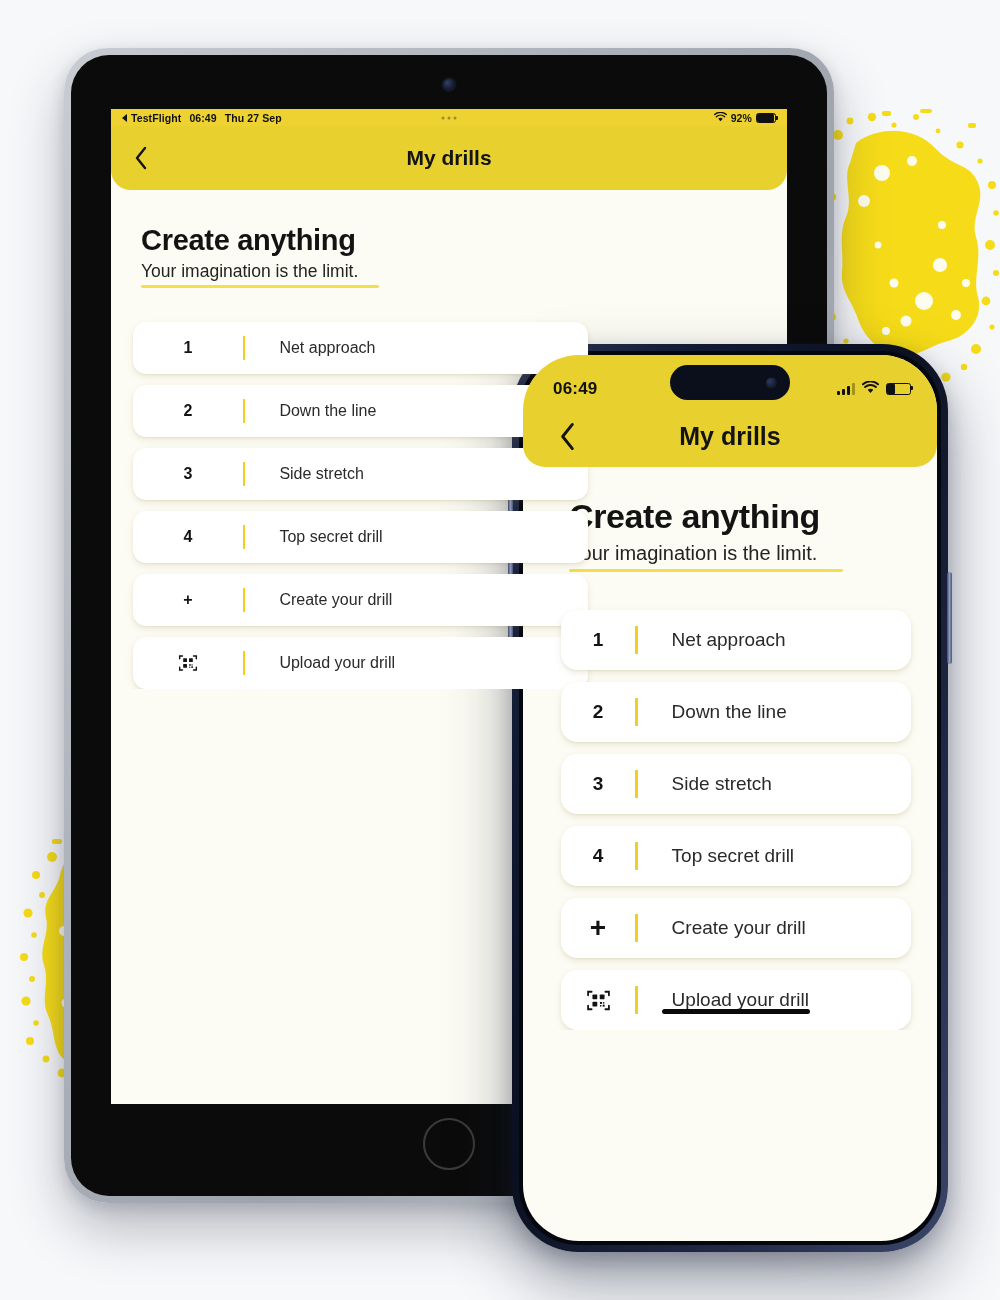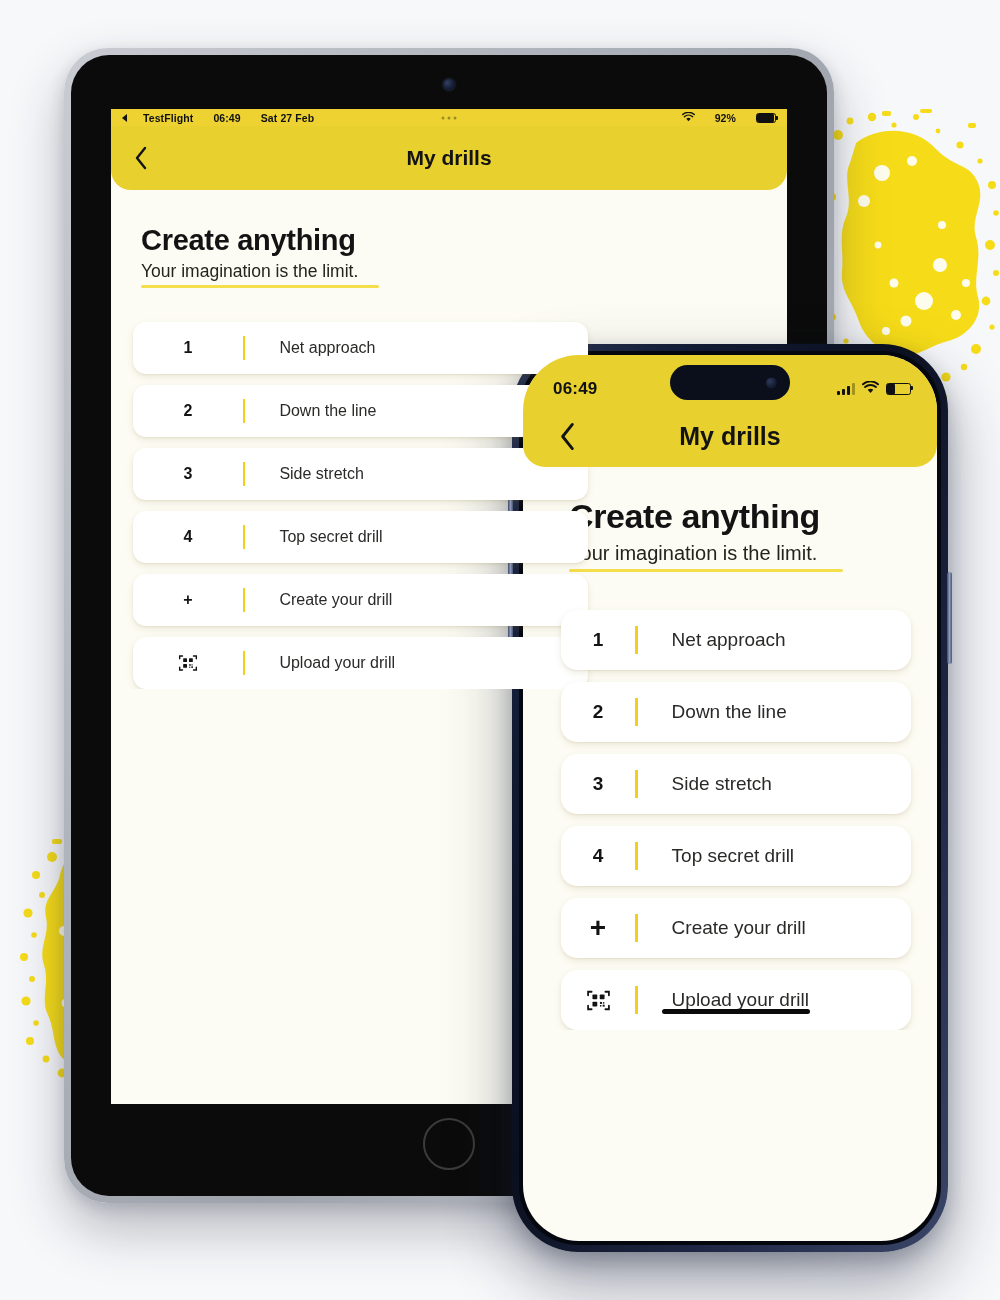--- a/index.html
+++ b/index.html
@@ -76,28 +76,28 @@
   .statusbar {
     display:flex; align-items:center;
     font-weight:bold; color:#111;
     position:relative; z-index:4;
   }
   
   .sb-tablet {
     height:17px; background:#edd231; padding:0 11px;
     font-size:10.5px; letter-spacing:.1px;
   }
-  .sb-tablet .left { display:flex; align-items:center; gap:20px; }
+  .sb-tablet .left { display:flex; align-items:center; gap:8px; }
   .sb-tablet .tri {
     width:0;height:0;border-top:4px solid transparent;border-bottom:4px solid transparent;
     border-right:5px solid #111; margin-right:-4px;
   }
   .sb-tablet .mid { position:absolute; left:50%; top:50%; transform:translate(-50%,-50%); display:flex; gap:3px; }
   .sb-tablet .mid i { width:3px;height:3px;border-radius:50%;background:#9c8d22; display:block; }
-  .sb-tablet .right { margin-left:auto; display:flex; align-items:center; gap:20px; }
+  .sb-tablet .right { margin-left:auto; display:flex; align-items:center; gap:4px; }
 
   .batt { width:20px;height:10px;border:1.4px solid #111;border-radius:2.6px;position:relative;display:inline-block; }
   .batt::after{content:"";position:absolute;right:-3.4px;top:2.6px;width:2px;height:4px;background:#111;border-radius:0 1px 1px 0;}
   .batt > b{display:block;height:100%;background:#111;border-radius:1px;}
 
   
   .sb-phone {
     height:50px; background:#e8d02e; padding:0 26px 0 30px;
     font-size:17px; letter-spacing:.2px; align-items:flex-end; padding-bottom:6px;
   }
@@ -305,21 +305,21 @@
       <div class="tablet-cam"></div>
       <div class="tablet-home"></div>
 
       <div class="tablet-screen">
 
         <div class="statusbar sb-tablet">
           <span class="left">
             <span class="tri"></span>
             <span>TestFlight</span>
             <span>06:49</span>
-            <span>Sat 27 Feb</span>
+            <span>Thu 27 Sep</span>
           </span>
           <span class="mid">
               <i></i>
               <i></i>
               <i></i>
             </span>
           <span class="right">
             <span>
               <svg width="13" height="10" viewBox="0 0 16 12" aria-hidden="true">
                 <path d="M8 11.2 L5.3 8.2 A4.2 4.2 0 0 1 10.7 8.2 Z" fill="#111"></path>

